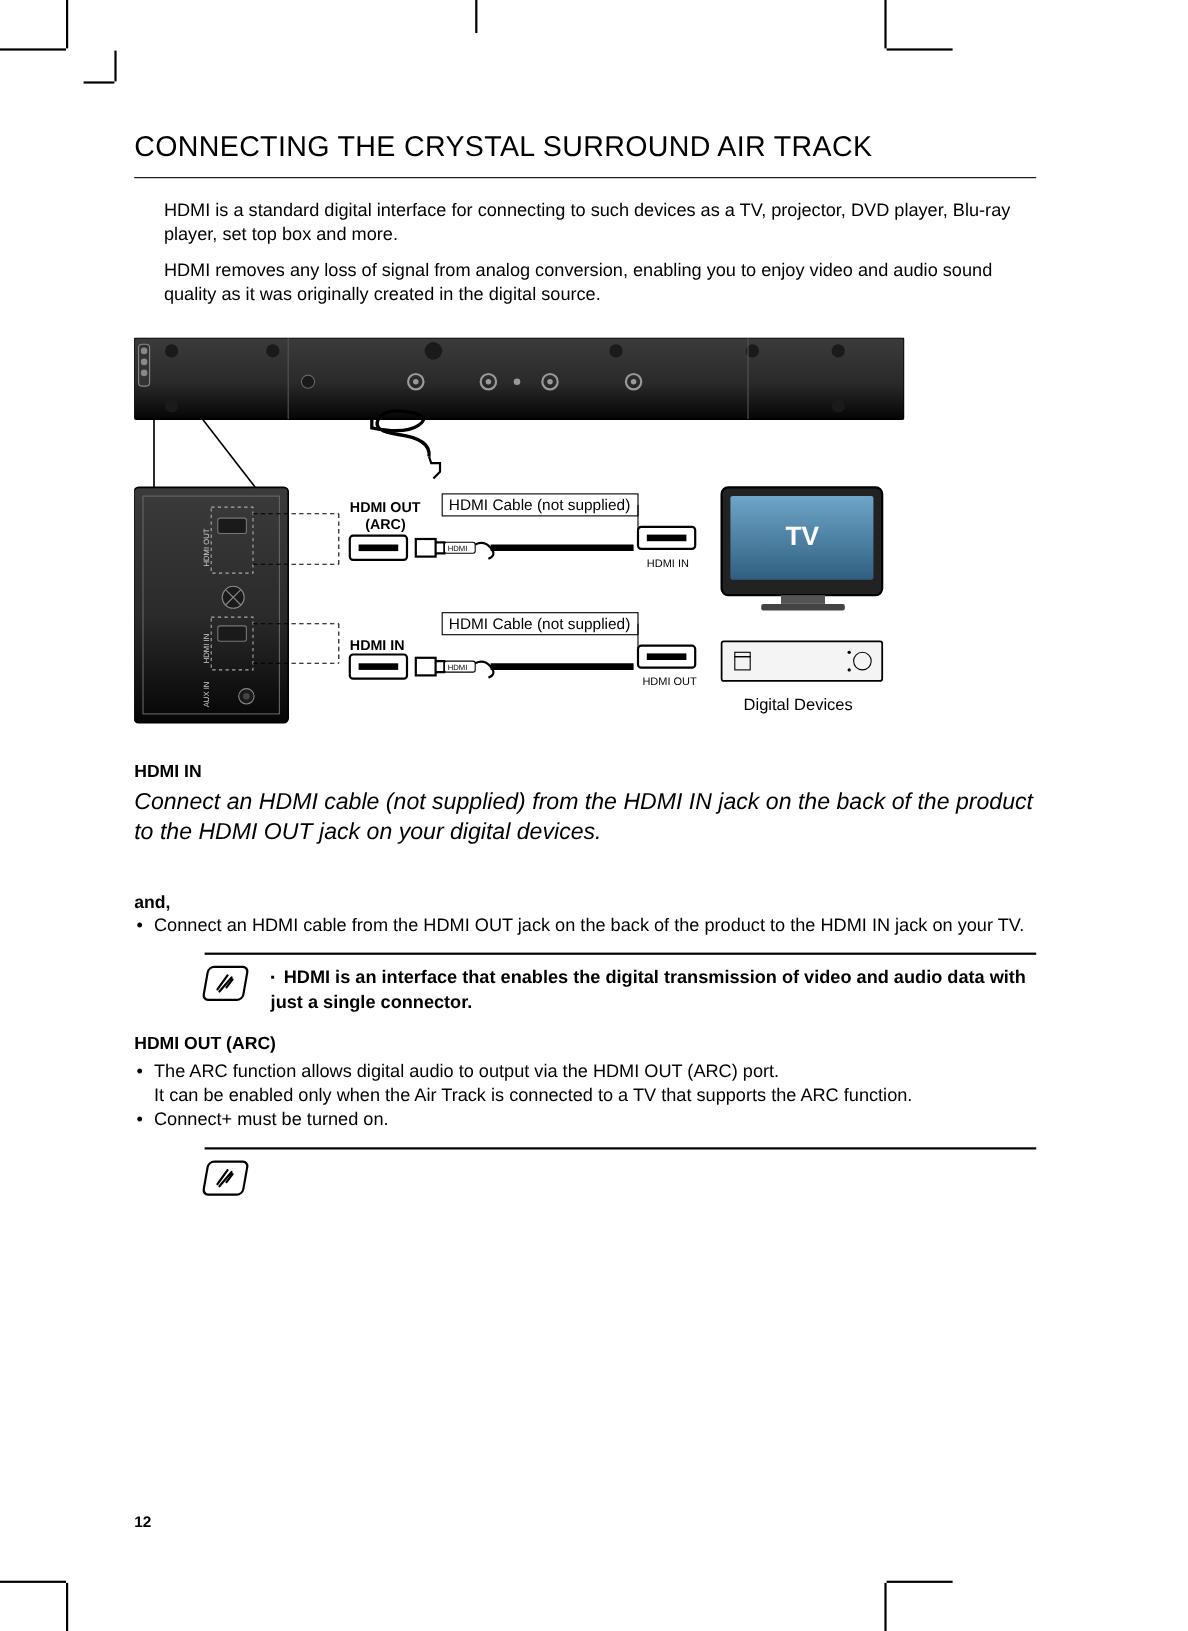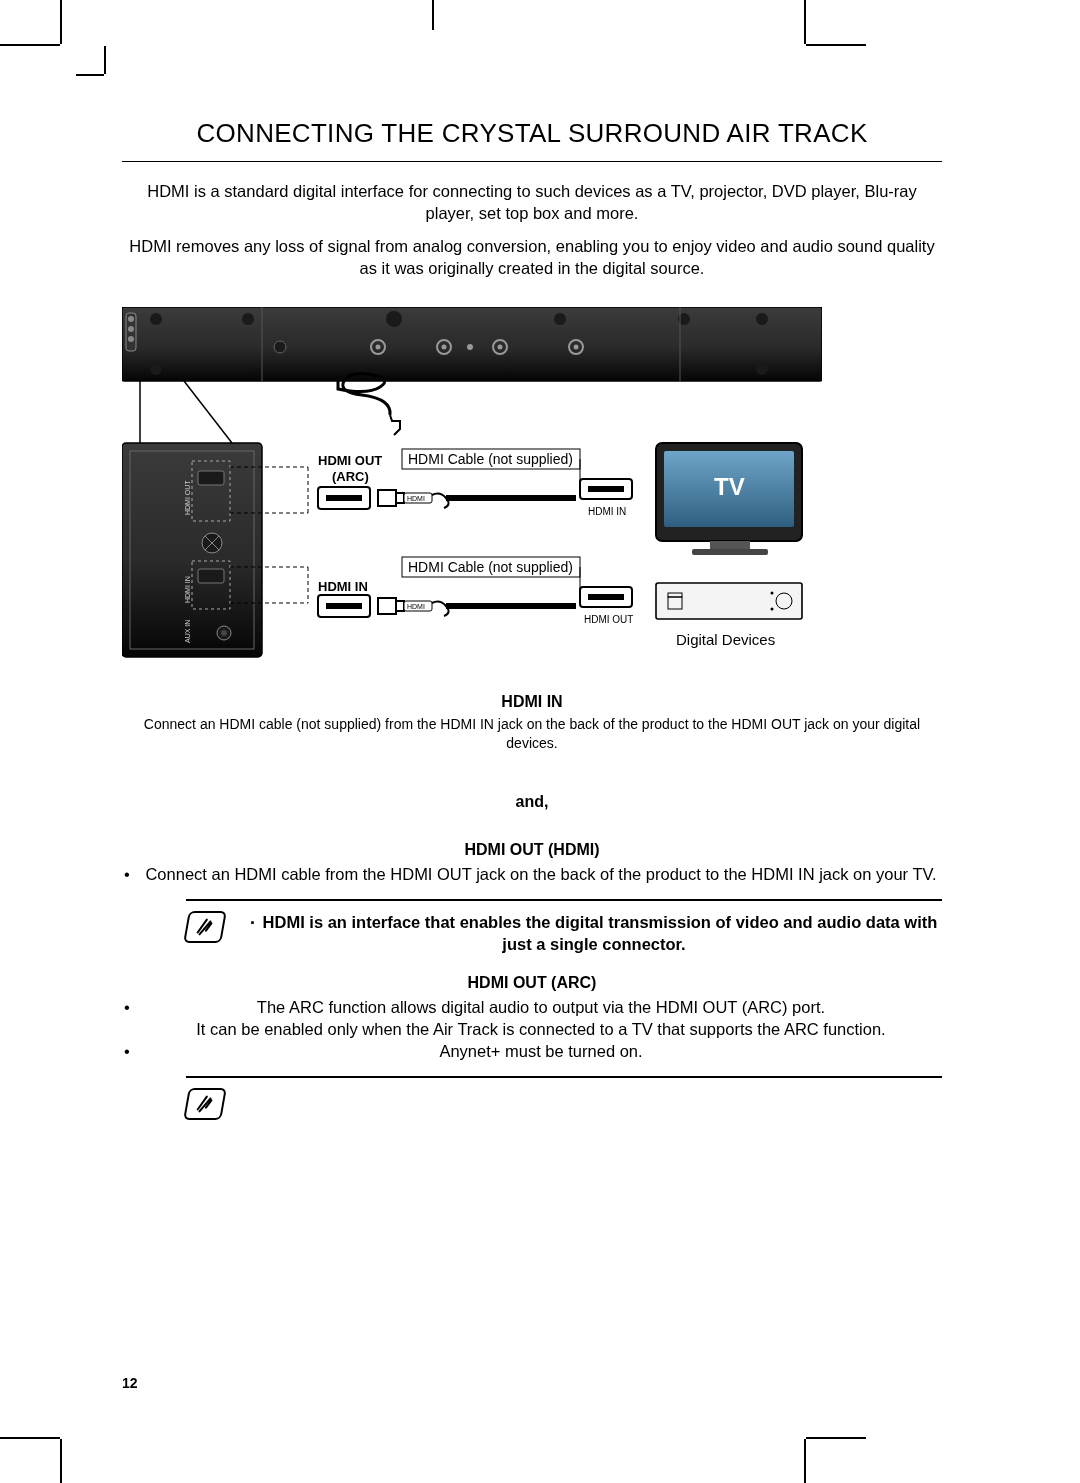--- a/index.html
+++ b/index.html
@@ -1,43 +1,43 @@
 <!DOCTYPE html>
 <html><head>
 <meta charset="utf-8">
 <style>
   * { box-sizing: border-box; margin: 0; padding: 0; }
   html, body { width: 1080px; height: 1483px; background: #fff; font-family: Arial, Helvetica, sans-serif; color: #000; }
-  .page { position: relative; width: 866px; height: 1483px; text-align: center; }
+  .page { position: relative; width: 866px; height: 1483px; }
 
   
   .cm { position: absolute; background: #000; }
   .cm-tl-h { top: 44px; left: 0; width: 60px; height: 2px; }
   .cm-tl-v { top: 0; left: 60px; width: 2px; height: 44px; }
   .cm-tr-h { top: 44px; right: 0; width: 60px; height: 2px; }
   .cm-tr-v { top: 0; right: 60px; width: 2px; height: 44px; }
   .cm-bl-h { bottom: 44px; left: 0; width: 60px; height: 2px; }
   .cm-bl-v { bottom: 0; left: 60px; width: 2px; height: 44px; }
   .cm-br-h { bottom: 44px; right: 0; width: 60px; height: 2px; }
   .cm-br-v { bottom: 0; right: 60px; width: 2px; height: 44px; }
   .inner-tl-h { top: 74px; left: 76px; width: 28px; height: 2px; background:#000; position:absolute; }
   .inner-tl-v { top: 46px; left: 104px; width: 2px; height: 28px; background:#000; position:absolute; }
   .center-top { position:absolute; top:0; left:50%; transform:translateX(-50%); width:2px; height:30px; background:#000; }
 
   .content { position: absolute; left: 122px; top: 118px; width: 820px; }
 
   h1.title { font-size: 26px; font-weight: 400; letter-spacing: .3px; border-bottom: 1.5px solid #000; padding-bottom: 12px; margin-bottom: 18px; }
-  .intro { font-size: 16.5px; line-height: 1.35; margin-bottom: 10px; }
+  .intro { font-size: 16.5px; line-height: 1.35; margin-bottom: 10px; margin-left: 27px; }
 
   .diagram-wrap { margin-top: 28px; width: 700px; }
   .diagram { position: relative; width: 700px; height: 360px; }
   svg { display: block; }
 
   .sec-h { font-weight: 700; font-size: 16px; margin-top: 26px; margin-bottom: 4px; }
-  .body { font-size: 14px; line-height: 1.35; }
+  .body { font-size: 21px; line-height: 1.35; font-style: italic; }
   .and { font-weight: 700; margin-top: 40px; font-size: 16px; }
   ul.bul { list-style: none; padding-left: 0; }
   ul.bul > li { position: relative; padding-left: 18px; font-size: 16.5px; line-height: 1.35; }
   ul.bul > li::before { content: "•"; position: absolute; left: 2px; top: 0; }
 
   .note { margin-top: 14px; border-top: 2px solid #000; padding-top: 10px; display: grid; grid-template-columns: 48px 1fr; gap: 12px; margin-left: 64px; width: 756px; font-weight: bold; }
   .note-icon { width: 38px; height: 32px; border: 2px solid #000; border-radius: 6px; display:flex; align-items:center; justify-content:center; transform: skewX(-10deg); }
   .note-icon svg { transform: skewX(10deg); }
   .note-body { font-size: 16.5px; line-height: 1.35; }
   .note-bullet::before { content: "▪"; margin-right: 8px; font-size: 11px; position: relative; top: -2px; }
@@ -208,41 +208,40 @@
           <text x="554" y="202" font-size="15">Digital Devices</text>
         </g>
       </svg>
     </div>
 
     <div class="sec-h">HDMI IN</div>
     <p class="body">Connect an HDMI cable (not supplied) from the HDMI IN jack on the back of the product to the HDMI OUT jack on your digital devices.</p>
 
     <p class="and">and,</p>
 
-    <div class="sec-h" style="margin-top:30px">HDMI OUT (HDMI)</div>
     <ul class="bul">
       <li>Connect an HDMI cable from the HDMI OUT jack on the back of the product to the HDMI IN jack on your TV.</li>
     </ul>
 
     <div class="note">
       <div class="note-icon">
         <svg width="22" height="22" viewBox="0 0 24 24">
             <path d="M4 18 L14 4 M6 20 L18 6 M13 16 l6 -8" stroke="#000" stroke-width="2.2" fill="none" stroke-linecap="round"></path>
           </svg>
       </div>
       <div class="note-body"><span class="note-bullet">HDMI is an interface that enables the digital transmission of video and audio data with just a single connector.</span></div>
     </div>
 
     <div class="sec-h" style="margin-top:18px">HDMI OUT (ARC)</div>
     <ul class="bul">
       <li>
         <span>The ARC function allows digital audio to output via the HDMI OUT (ARC) port.</span><br>
         <span>It can be enabled only when the Air Track is connected to a TV that supports the ARC function.</span>
       </li>
-      <li>Anynet+ must be turned on.</li>
+      <li>Connect+ must be turned on.</li>
     </ul>
 
     <div class="note">
       <div class="note-icon">
         <svg width="22" height="22" viewBox="0 0 24 24">
             <path d="M4 18 L14 4 M6 20 L18 6 M13 16 l6 -8" stroke="#000" stroke-width="2.2" fill="none" stroke-linecap="round"></path>
           </svg>
       </div>
     </div>
   </div>

